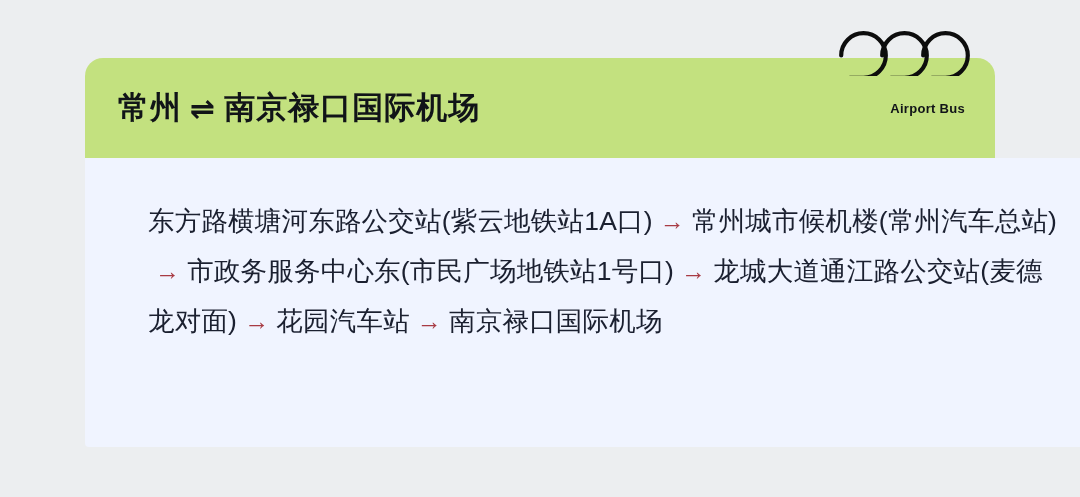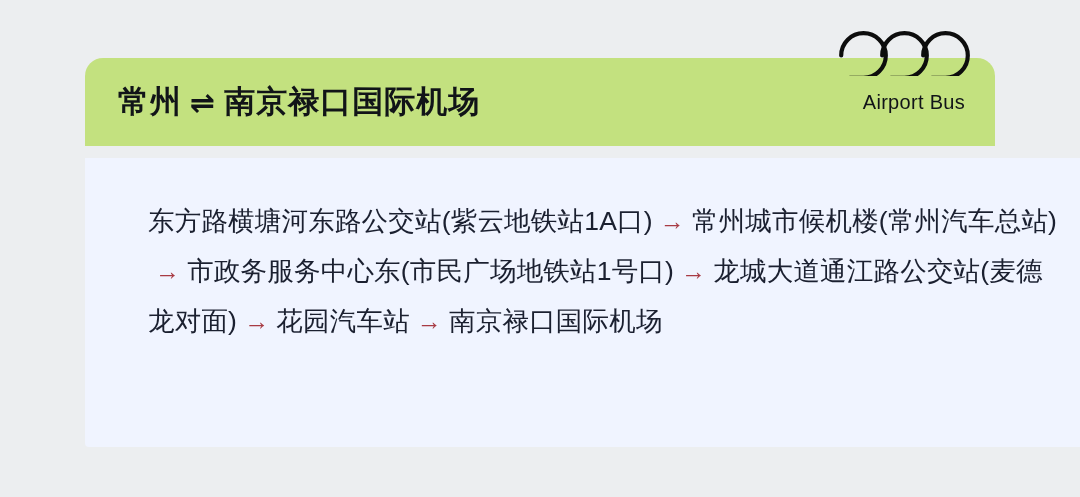--- a/index.html
+++ b/index.html
@@ -28,21 +28,21 @@
     width: 910px;
     height: 389px;
   }
 
   
   .card-header {
     position: absolute;
     left: 0;
     top: 0;
     width: 910px;
-    height: 88px;
+    height: 100px;
     background: #c3e17f;
     border-radius: 18px 18px 0 0;
     box-sizing: border-box;
   }
 
   .route-title {
     position: absolute;
     left: 33px;
     top: 50%;
     transform: translateY(-50%);
@@ -58,22 +58,22 @@
     padding: 0 8px;
     font-size: 30px;
     vertical-align: -1px;
   }
 
   .brand-label {
     position: absolute;
     right: 30px;
     top: 50%;
     transform: translateY(-50%);
-    font-size: 20px;
-    font-weight: 400;
+    font-size: 13px;
+    font-weight: 700;
     color: #111418;
     letter-spacing: 0.3px;
     white-space: nowrap;
     line-height: 1;
   }
 
   
   .brand-logo {
     position: absolute;
     left: 838px;

